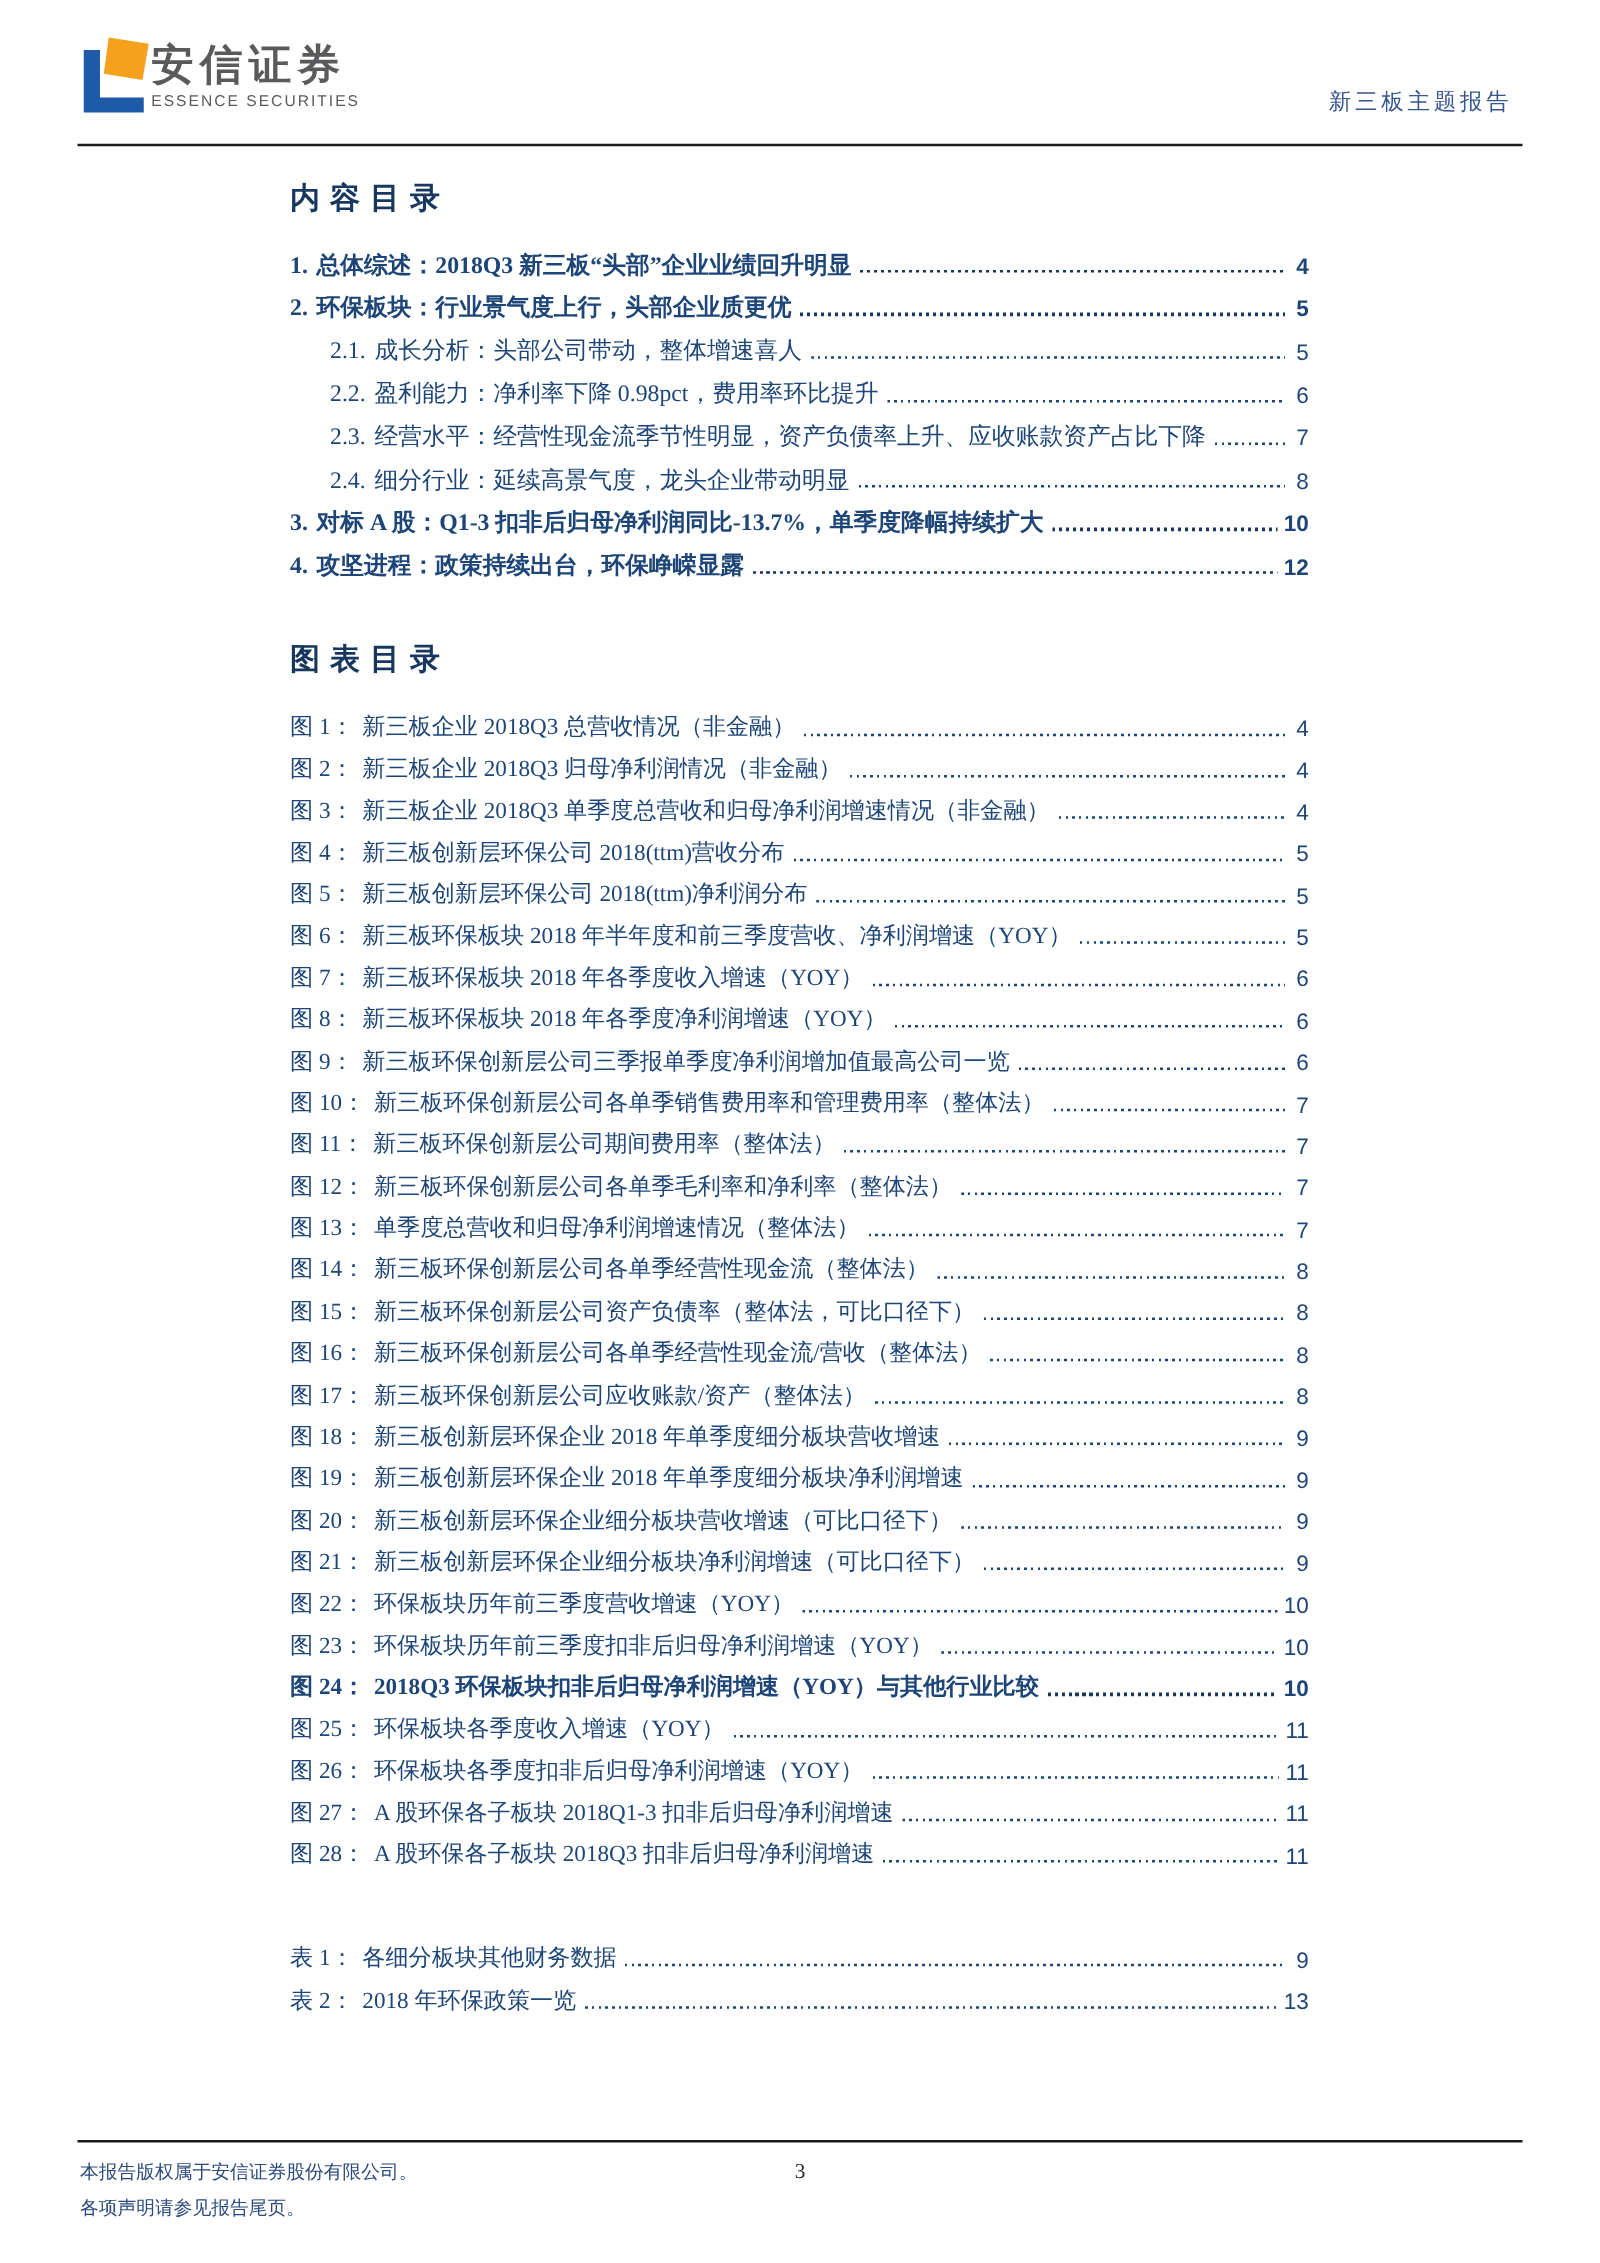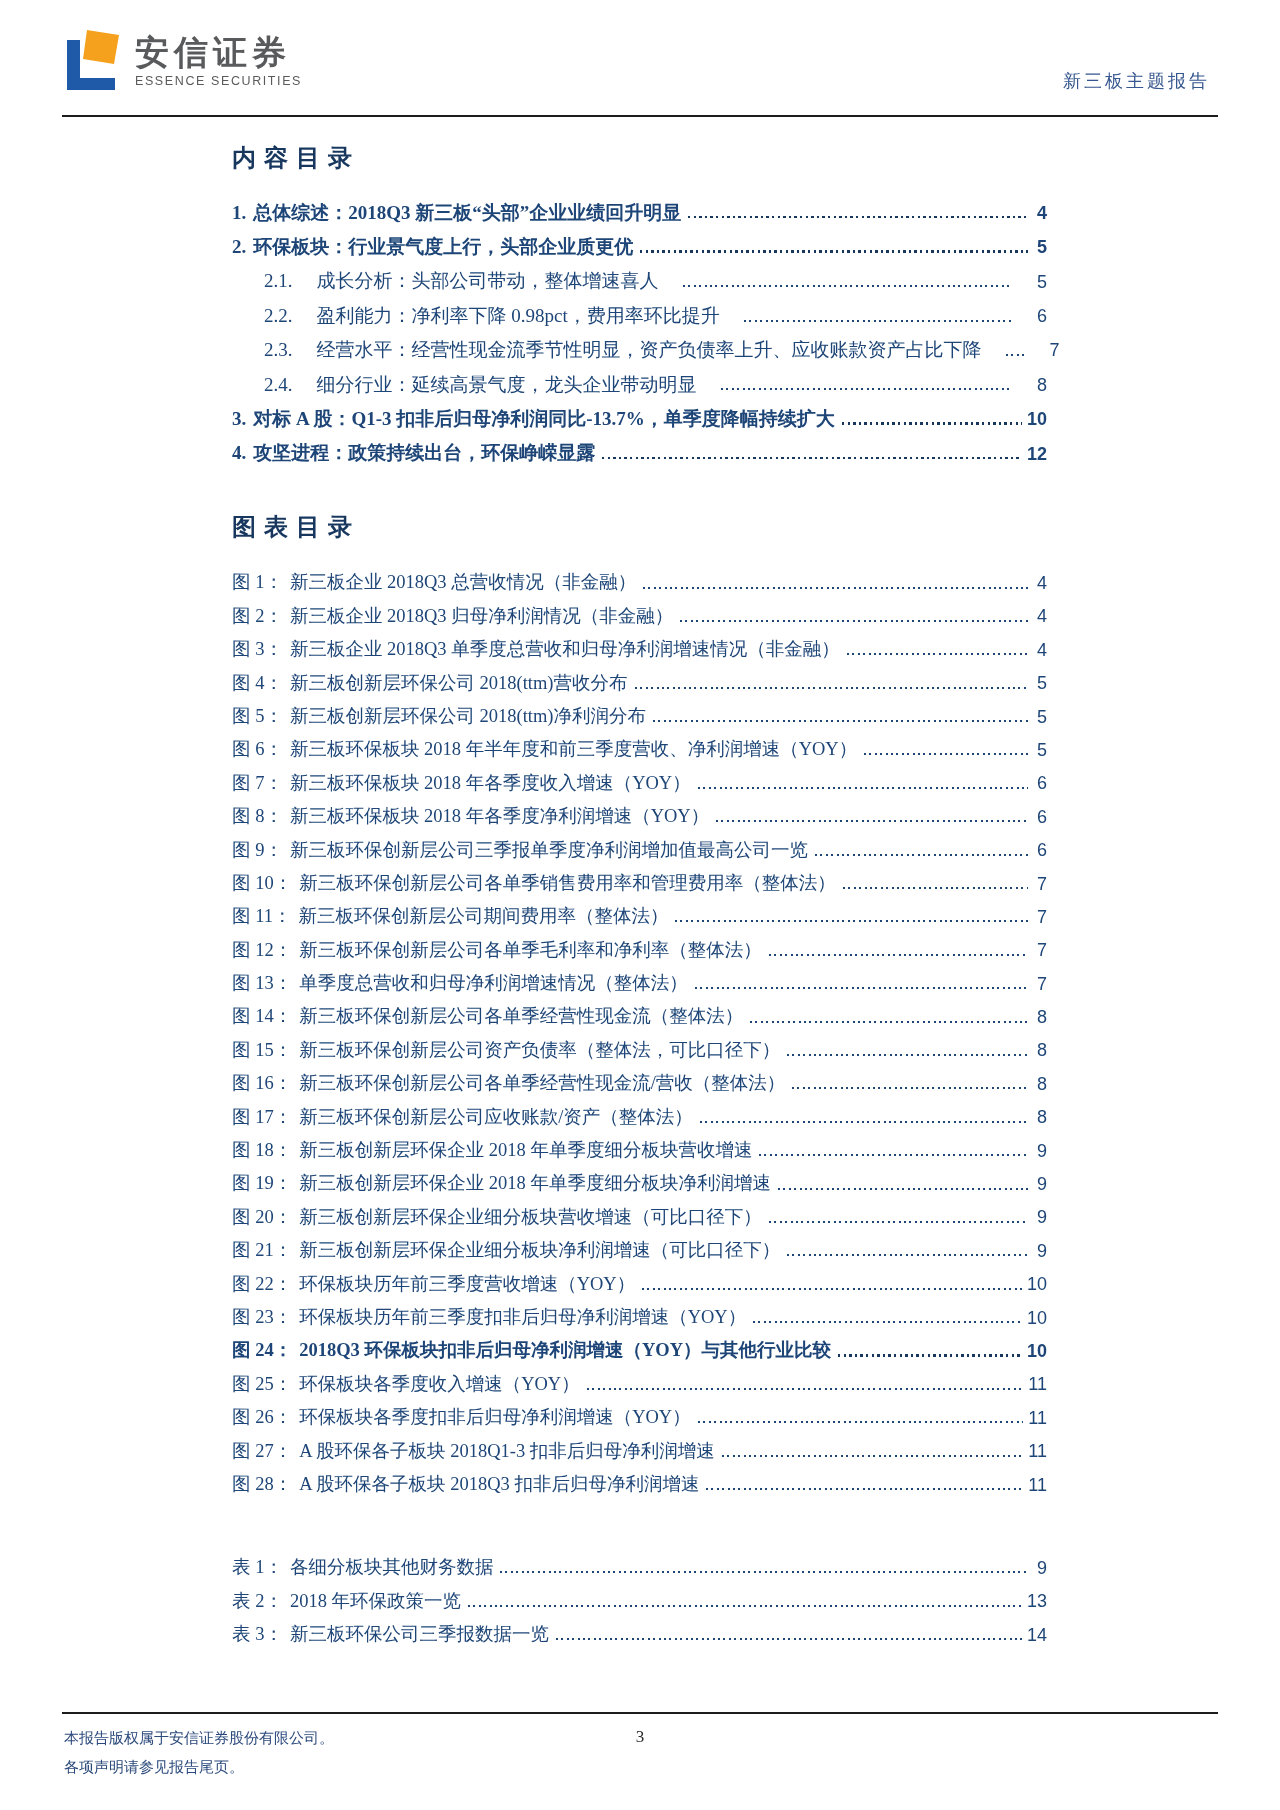--- a/index.html
+++ b/index.html
@@ -5,21 +5,21 @@
   html,body { margin:0; padding:0; }
   body {
     width:1280px; height:1810px;
     background:#ffffff;
     position:relative;
     font-family:"Liberation Serif", serif;
     overflow:hidden;
   }
 
   
-  .logo-wrap { position:absolute; left:63px; top:28px; display:flex; align-items:flex-start; gap:14px; }
+  .logo-wrap { position:absolute; left:63px; top:28px; display:flex; align-items:flex-start; }
   .logo-mark { width:58px; height:64px; }
   .brand-cn {
     font-family:"Liberation Sans", sans-serif;
     font-size:34px; font-weight:600; color:#595a5c; letter-spacing:5px; line-height:1.1; margin-top:6px;
   }
   .brand-en {
     font-family:"Liberation Sans", sans-serif;
     font-size:12.5px; color:#595a5c; letter-spacing:1.6px; margin-top:3px;
   }
   .report-type {
@@ -48,21 +48,21 @@
     margin:0 5px 6px 7px;
     background:repeating-linear-gradient(90deg,#1d4577 0 2px,transparent 2px 5.4px);
   }
   .page {
     font-family:"Liberation Sans", sans-serif;
     font-size:18px; min-width:14px; text-align:right;
   }
   .toc-row.bold { font-weight:bold; }
   .toc-row.bold .leader { height:2.6px; background:repeating-linear-gradient(90deg,#17375e 0 2.4px,transparent 2.4px 5.6px); }
   .toc-row.bold .page { font-weight:bold; }
-  .toc-row.lvl2 { padding-left:32px;gap:17px; }
+  .toc-row.lvl2 { padding-left:32px; }
   .tables-block { margin-top:50px; }
 
   
   .footer-rule { position:absolute; left:62px; top:1712px; width:1156px; border-top:2.5px solid #1c1c1c; }
   .footer-text { position:absolute; left:64px; top:1724px; font-size:15px; color:#2c4a7c; line-height:1.9; }
   .footer-page {
     position:absolute; left:0; top:1727px; width:1280px; text-align:center;
     font-size:17px; color:#2b2b2b; font-family:"Liberation Serif", serif;
   }
 </style>
@@ -312,26 +312,20 @@
         <span class="txt">各细分板块其他财务数据</span>
         <span class="leader"></span>
         <span class="page">9</span>
       </div>
       <div class="toc-row fig-row">
         <span class="num">表 2：</span>
         <span class="txt">2018 年环保政策一览</span>
         <span class="leader"></span>
         <span class="page">13</span>
       </div>
-      <div class="toc-row fig-row">
-        <span class="num">表 3：</span>
-        <span class="txt">新三板环保公司三季报数据一览</span>
-        <span class="leader"></span>
-        <span class="page">14</span>
-      </div>
     </div>
 </div>
 
 <div class="footer-rule"></div>
 <div class="footer-text">
   <div>本报告版权属于安信证券股份有限公司。</div>
   <div>各项声明请参见报告尾页。</div>
 </div>
 <div class="footer-page">3</div>
 

